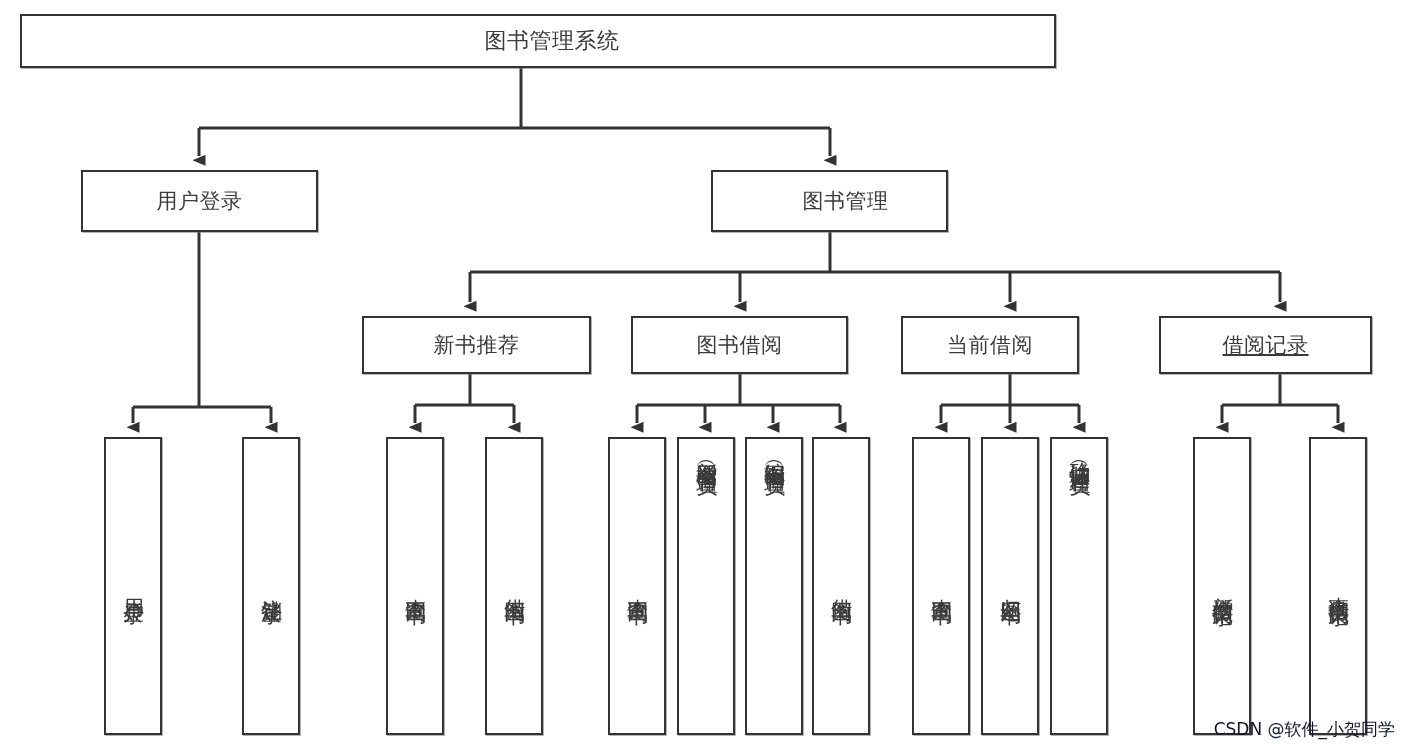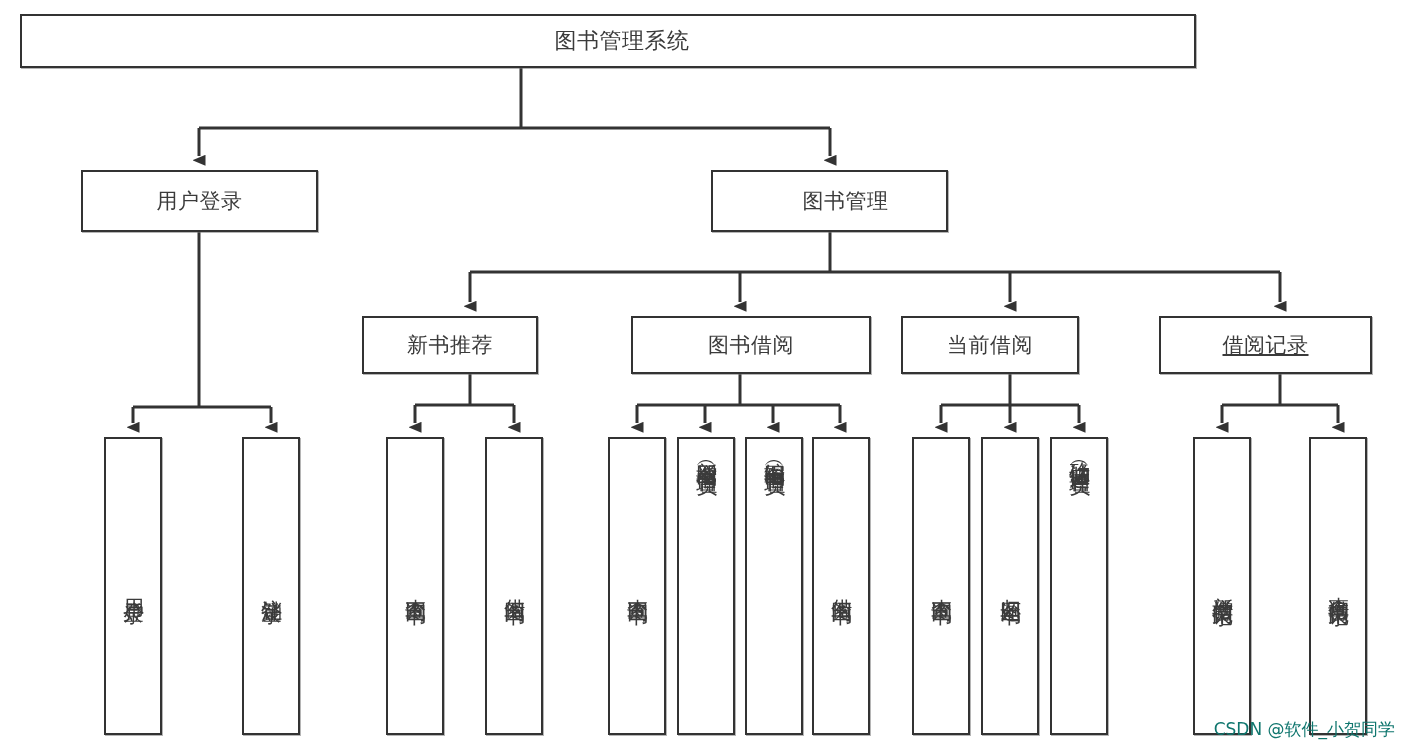--- a/index.html
+++ b/index.html
@@ -69,21 +69,21 @@
   }
   .node.v.centered {
     align-items: center;
     padding-top: 0;
   }
   #watermark {
     position: absolute;
     right: 10px;
     bottom: 6px;
     font-size: 17px;
-    color: #0f766e;
+    color: #0f172a;
     white-space: nowrap;
     z-index: 5;
     font-family: "DejaVu Sans", "Liberation Sans", sans-serif;
   }
 </style>
 </head>
 <body>
 
 <div id="diagram-root">
 
@@ -131,35 +131,35 @@
       <path d="M1010,405 L1010,423" marker-end="url(#arrowhead)"></path>
       <path d="M1079,405 L1079,423" marker-end="url(#arrowhead)"></path>
 
       <path d="M1280,374 L1280,405"></path>
       <path d="M1222,405 L1338,405"></path>
       <path d="M1222,405 L1222,423" marker-end="url(#arrowhead)"></path>
       <path d="M1338,405 L1338,423" marker-end="url(#arrowhead)"></path>
     </g>
   </svg>
 
-  <div class="node h root" style="left:20px; top:14px; width:1176px; height:54px;padding-left:28px;">
+  <div class="node h root" style="left:20px; top:14px; width:1036px; height:54px;padding-left:28px;">
     <span class="label">图书管理系统</span>
   </div>
 
   <div class="node h" style="left:81px; top:170px; width:237px; height:62px;">
     <span class="label">用户登录</span>
   </div>
   <div class="node h" style="left:711px; top:170px; width:237px; height:62px;padding-left:32px;">
     <span class="label">图书管理</span>
   </div>
 
-  <div class="node h" style="left:362px; top:316px; width:176px; height:58px;">
+  <div class="node h" style="left:362px; top:316px; width:229px; height:58px;">
     <span class="label">新书推荐</span>
   </div>
-  <div class="node h" style="left:631px; top:316px; width:240px; height:58px;">
+  <div class="node h" style="left:631px; top:316px; width:217px; height:58px;">
     <span class="label">图书借阅</span>
   </div>
   <div class="node h" style="left:901px; top:316px; width:178px; height:58px;">
     <span class="label">当前借阅</span>
   </div>
   <div class="node h" style="left:1159px; top:316px; width:213px; height:58px;text-decoration:underline;">
     <span class="label">借阅记录</span>
   </div>
 
   <div class="node v centered" style="left:104px; top:437px; width:58px; height:298px;">

